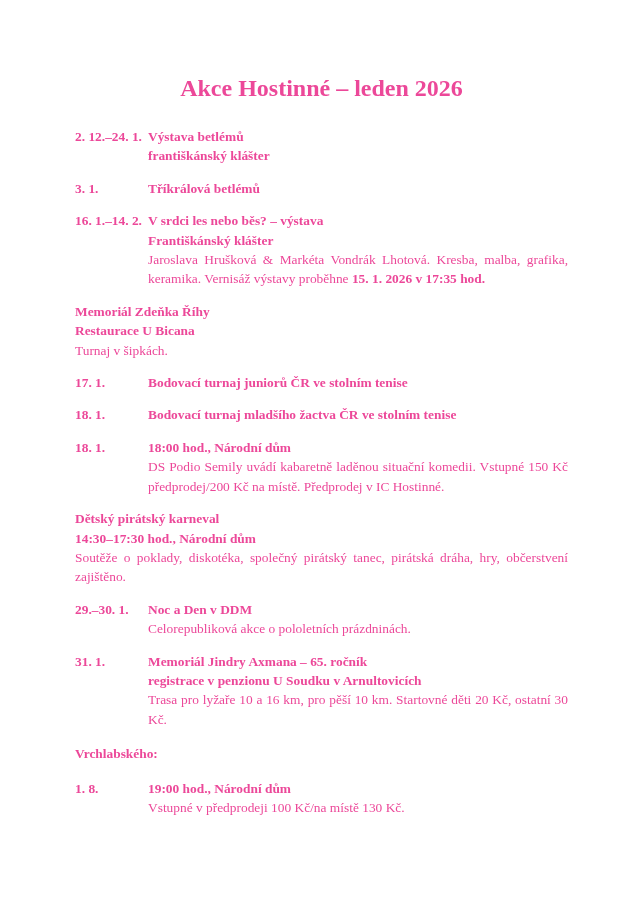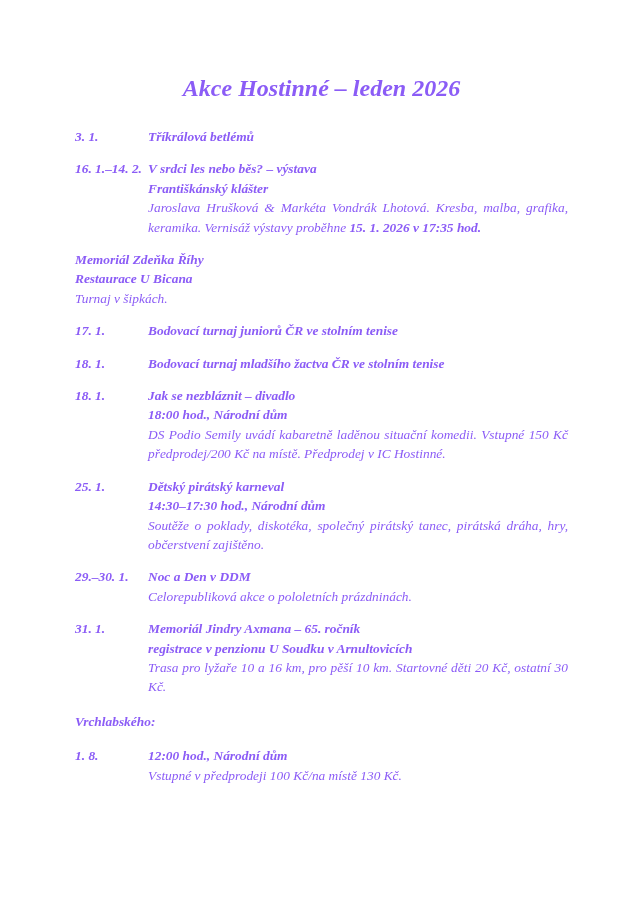--- a/index.html
+++ b/index.html
@@ -1,27 +1,26 @@
 <!DOCTYPE html>
 <html><head>
 <meta charset="utf-8">
 <style>
   html, body { margin: 0; padding: 0; background: #ffffff; }
   .page {
     width: 635px;
     height: 898px;
     box-sizing: border-box;
     background: #ffffff;
-    color: #8b5cf6;
+    color: #ec4899;
     padding: 73px 67px 0 75px;
     font-family: "Liberation Serif", "DejaVu Serif", serif;
     font-size: 13.4px;
     line-height: 19.4px;
     overflow: hidden;
-    font-style: italic;
   }
   .doc-title {
     font-size: 24px;
     line-height: 30px;
     font-weight: bold;
     text-align: center;
     margin: 0 0 24px 0;
   }
   .event {
     display: flex;
@@ -42,20 +41,27 @@
     margin: 15px 0 15px 0;
   }
 </style>
 </head>
 <body>
 
 <div class="page">
   <h1 class="doc-title">Akce Hostinné – leden 2026</h1>
 
   <div id="events-list">
+  <div class="event">
+    <div class="event-date">2. 12.–24. 1.</div>
+    <div class="event-content">
+          <div class="event-title">Výstava betlémů</div>
+          <div class="event-title">františkánský klášter</div>
+        </div>
+  </div>
 
   <div class="event">
     <div class="event-date">3. 1.</div>
     <div class="event-content">
           <div class="event-title">Tříkrálová betlémů</div>
         </div>
   </div>
 
   <div class="event">
     <div class="event-date">16. 1.–14. 2.</div>
@@ -84,28 +90,26 @@
   <div class="event">
     <div class="event-date">18. 1.</div>
     <div class="event-content">
           <div class="event-title">Bodovací turnaj mladšího žactva ČR ve stolním tenise</div>
         </div>
   </div>
 
   <div class="event">
     <div class="event-date">18. 1.</div>
     <div class="event-content">
-          <div class="event-title">Jak se nezbláznit – divadlo</div>
           <div class="event-title">18:00 hod., Národní dům</div>
           <div class="event-desc"><span>DS Podio Semily uvádí kabaretně laděnou situační komedii. Vstupné 150 Kč předprodej/200 Kč na místě. Předprodej v IC Hostinné.</span></div>
         </div>
   </div>
 
   <div class="event">
-    <div class="event-date">25. 1.</div>
     <div class="event-content">
           <div class="event-title">Dětský pirátský karneval</div>
           <div class="event-title">14:30–17:30 hod., Národní dům</div>
           <div class="event-desc"><span>Soutěže o poklady, diskotéka, společný pirátský tanec, pirátská dráha, hry, občerstvení zajištěno.</span></div>
         </div>
   </div>
 
   <div class="event">
     <div class="event-date">29.–30. 1.</div>
     <div class="event-content">
@@ -123,18 +127,18 @@
         </div>
   </div>
 </div>
 
   <div class="section-heading">Vrchlabského:</div>
 
   <div id="upcoming-list">
   <div class="event">
     <div class="event-date">1. 8.</div>
     <div class="event-content">
-          <div class="event-title">12:00 hod., Národní dům</div>
+          <div class="event-title">19:00 hod., Národní dům</div>
           <div class="event-desc"><span>Vstupné v předprodeji 100 Kč/na místě 130 Kč.</span></div>
         </div>
   </div>
 </div>
 </div>
 
 </body></html>

